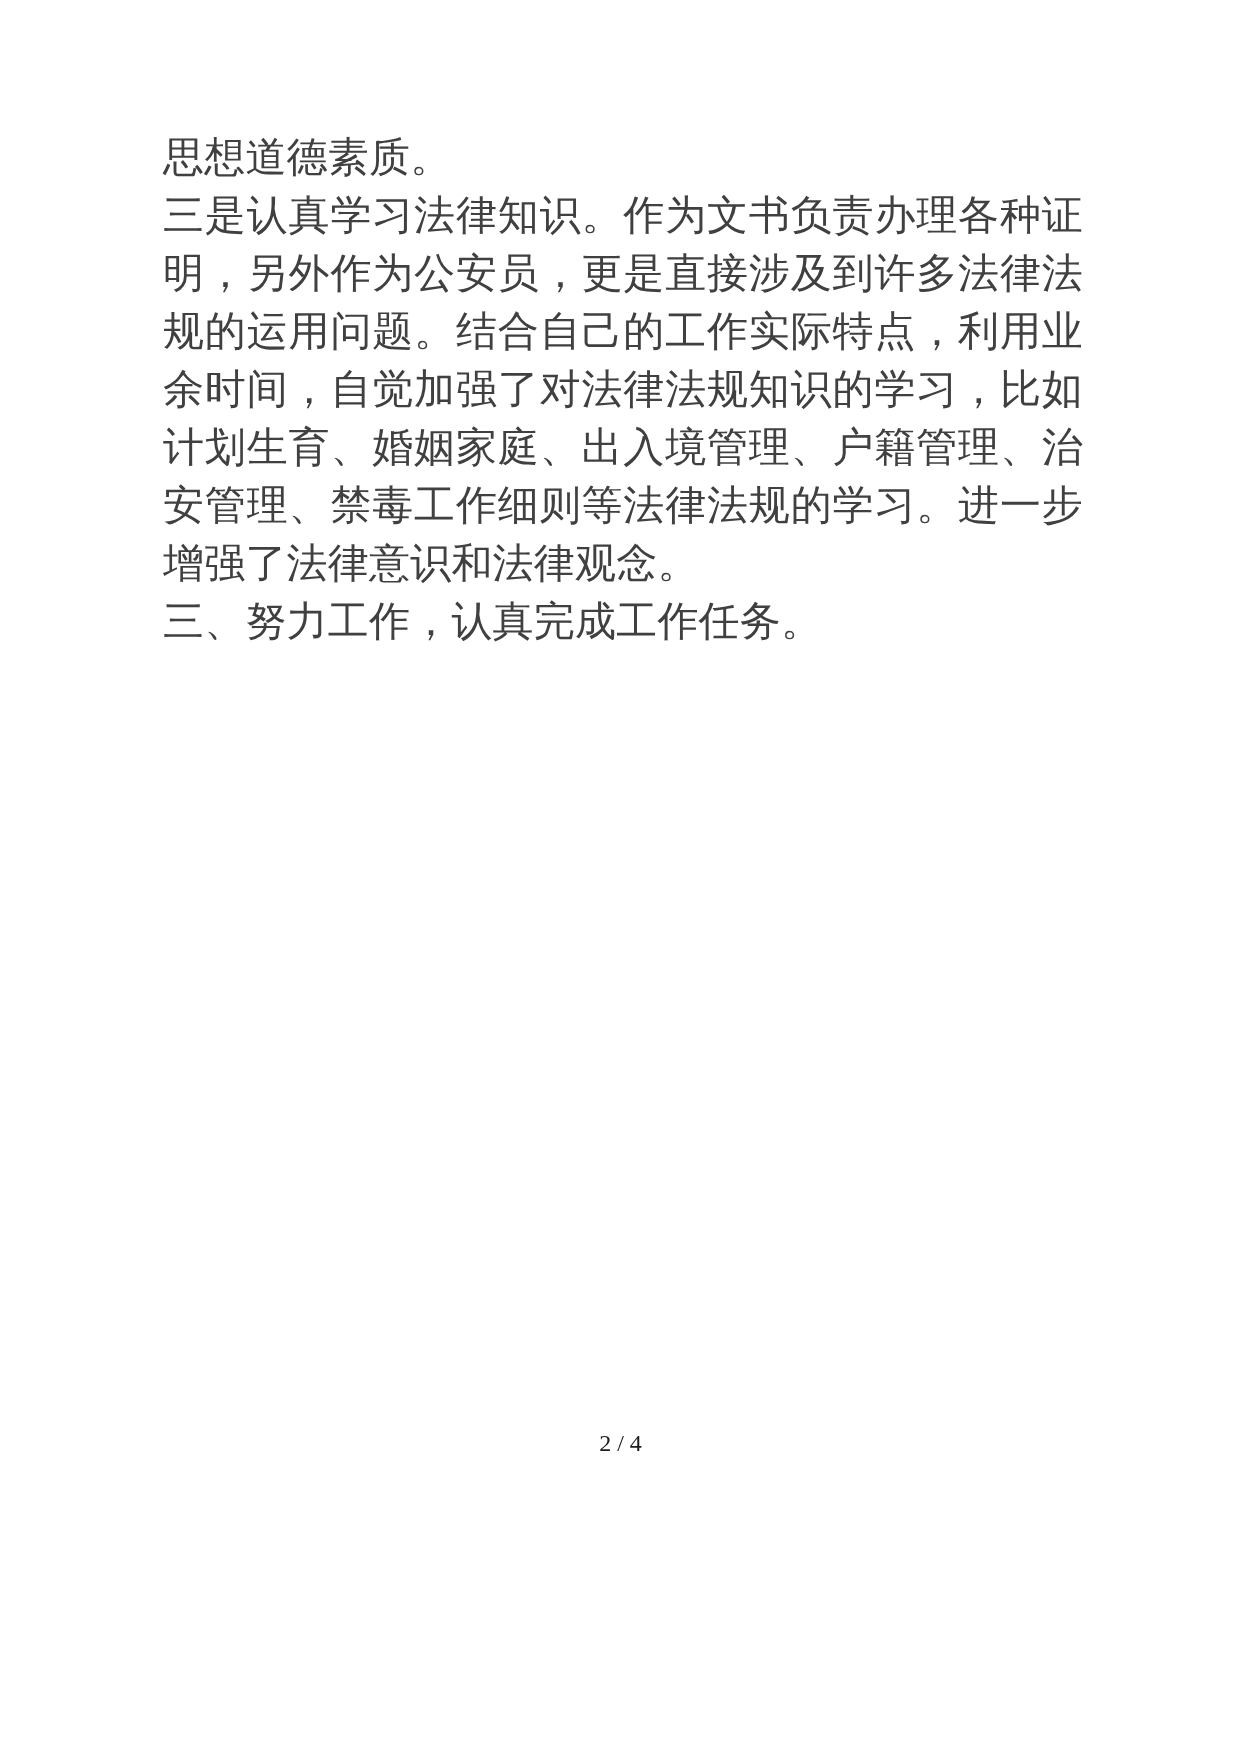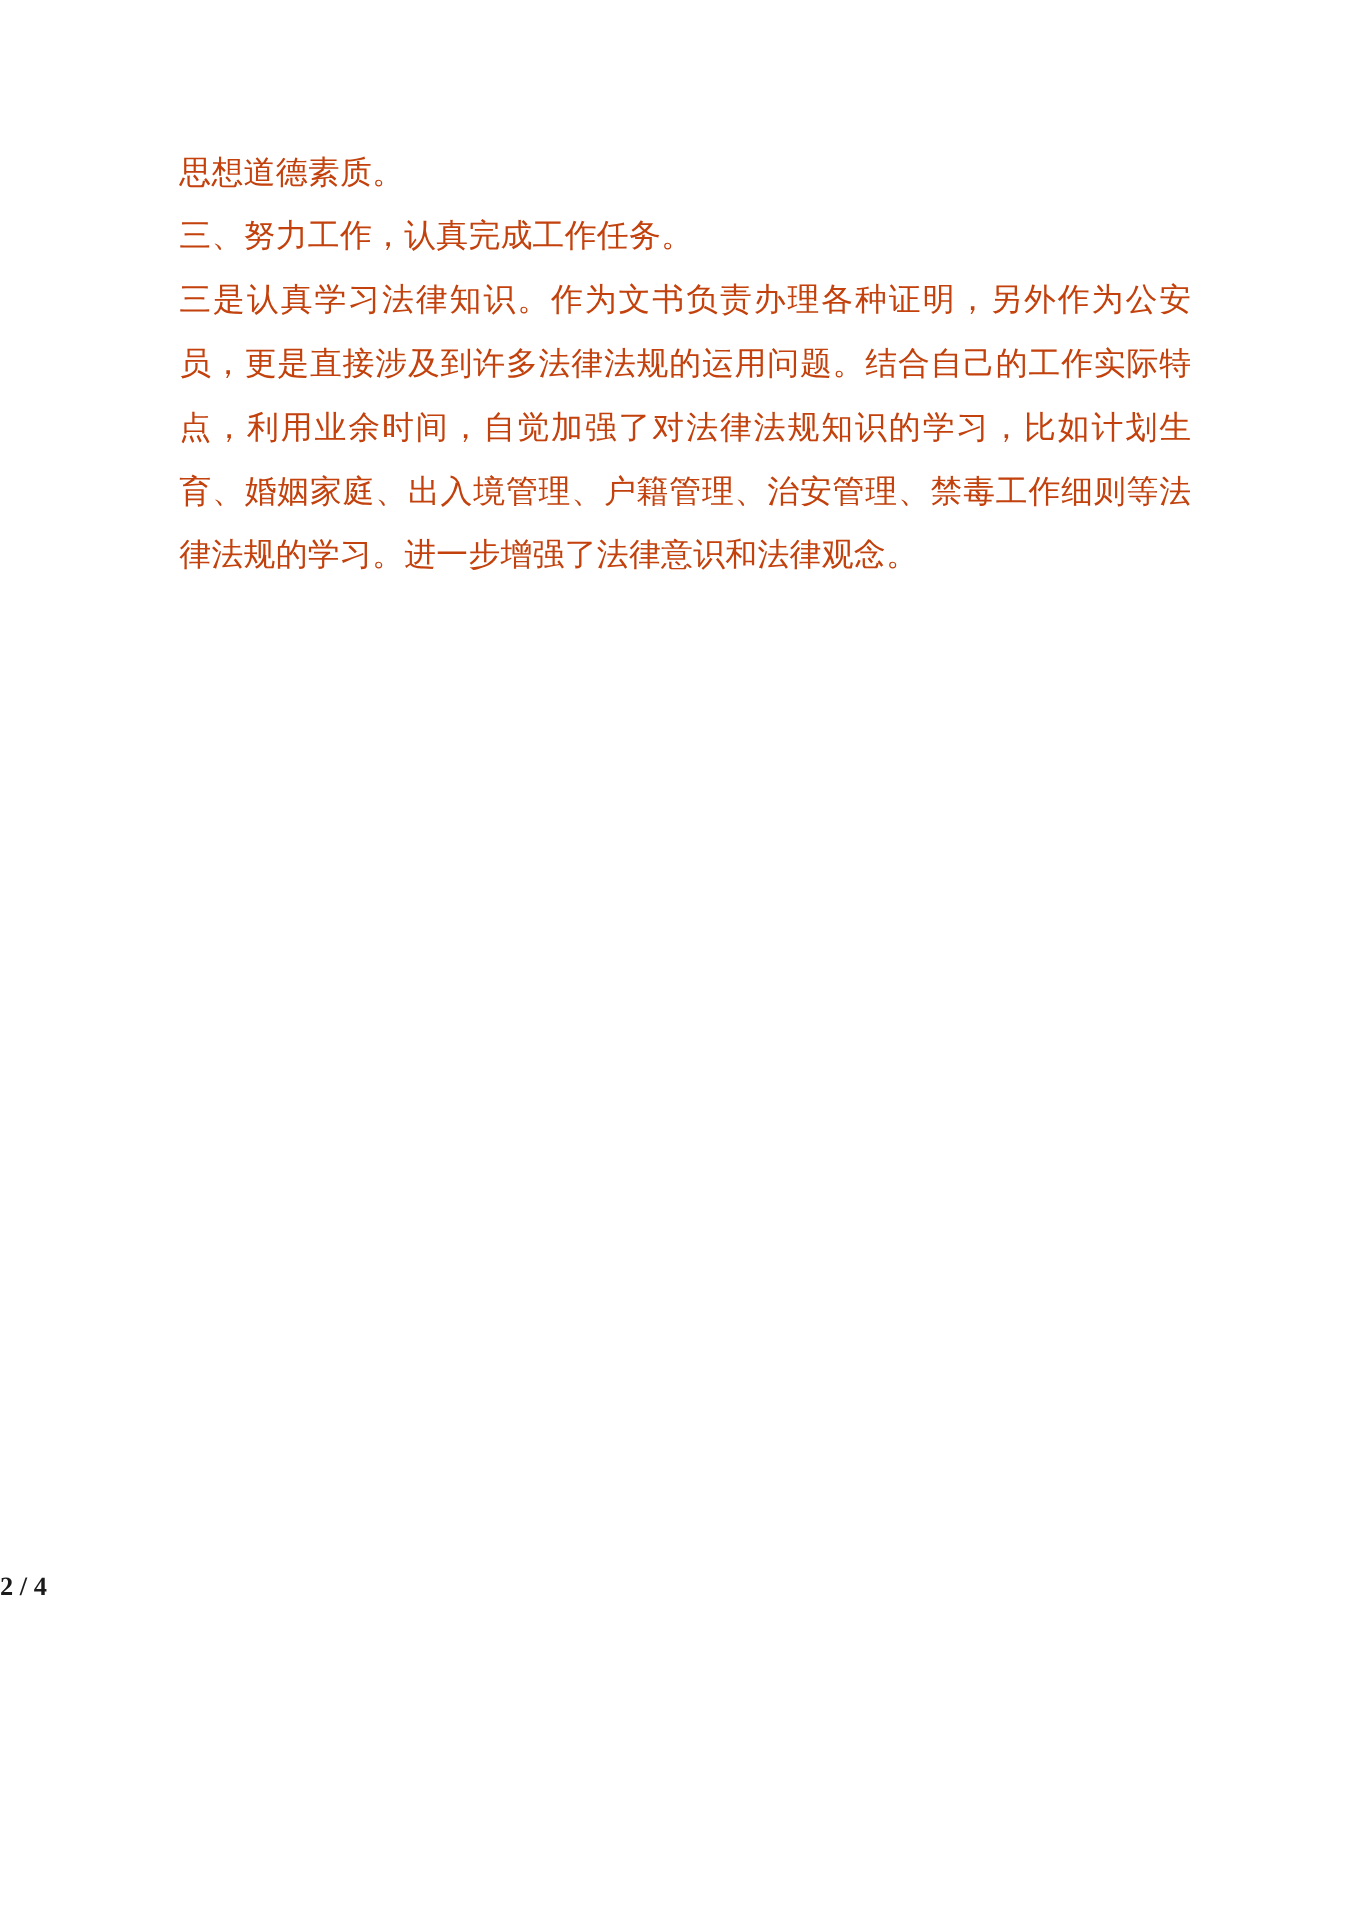--- a/index.html
+++ b/index.html
@@ -17,44 +17,45 @@
     overflow: hidden;
   }
   .content {
     position: absolute;
     left: 163px;
     top: 128px;
     width: 920px;
   }
   .para {
     font-family: Liberation Serif, serif;
-    font-size: 29px;
+    font-size: 41px;
     line-height: 58px;
-    color: #c2410c;
+    color: #404040;
     margin: 0 0 0 0;
     text-align: justify;
     text-justify: inter-ideograph;
     letter-spacing: 0.2px;
     white-space: pre-wrap;
     word-break: break-all;
   }
   .page-number {
     position: absolute;
     left: 0;
     right: 0;
     top: 1430px;
+    text-align: center;
     font-family: "Liberation Serif", "DejaVu Serif", serif;
     font-size: 24px;
     color: #1b1b1b;
-    font-weight: bold;
+    font-weight: normal;
   }
 </style>
 </head>
 <body>
 
 <div class="page">
   <div class="content">
     <p class="para">思想道德素质。</p>
+    <p class="para">三是认真学习法律知识。作为文书负责办理各种证明，另外作为公安员，更是直接涉及到许多法律法规的运用问题。结合自己的工作实际特点，利用业余时间，自觉加强了对法律法规知识的学习，比如计划生育、婚姻家庭、出入境管理、户籍管理、治安管理、禁毒工作细则等法律法规的学习。进一步增强了法律意识和法律观念。</p>
     <p class="para">三、努力工作，认真完成工作任务。</p>
-    <p class="para">三是认真学习法律知识。作为文书负责办理各种证明，另外作为公安员，更是直接涉及到许多法律法规的运用问题。结合自己的工作实际特点，利用业余时间，自觉加强了对法律法规知识的学习，比如计划生育、婚姻家庭、出入境管理、户籍管理、治安管理、禁毒工作细则等法律法规的学习。进一步增强了法律意识和法律观念。</p>
   </div>
   <div class="page-number">2 / 4</div>
 </div>
 
 </body></html>

